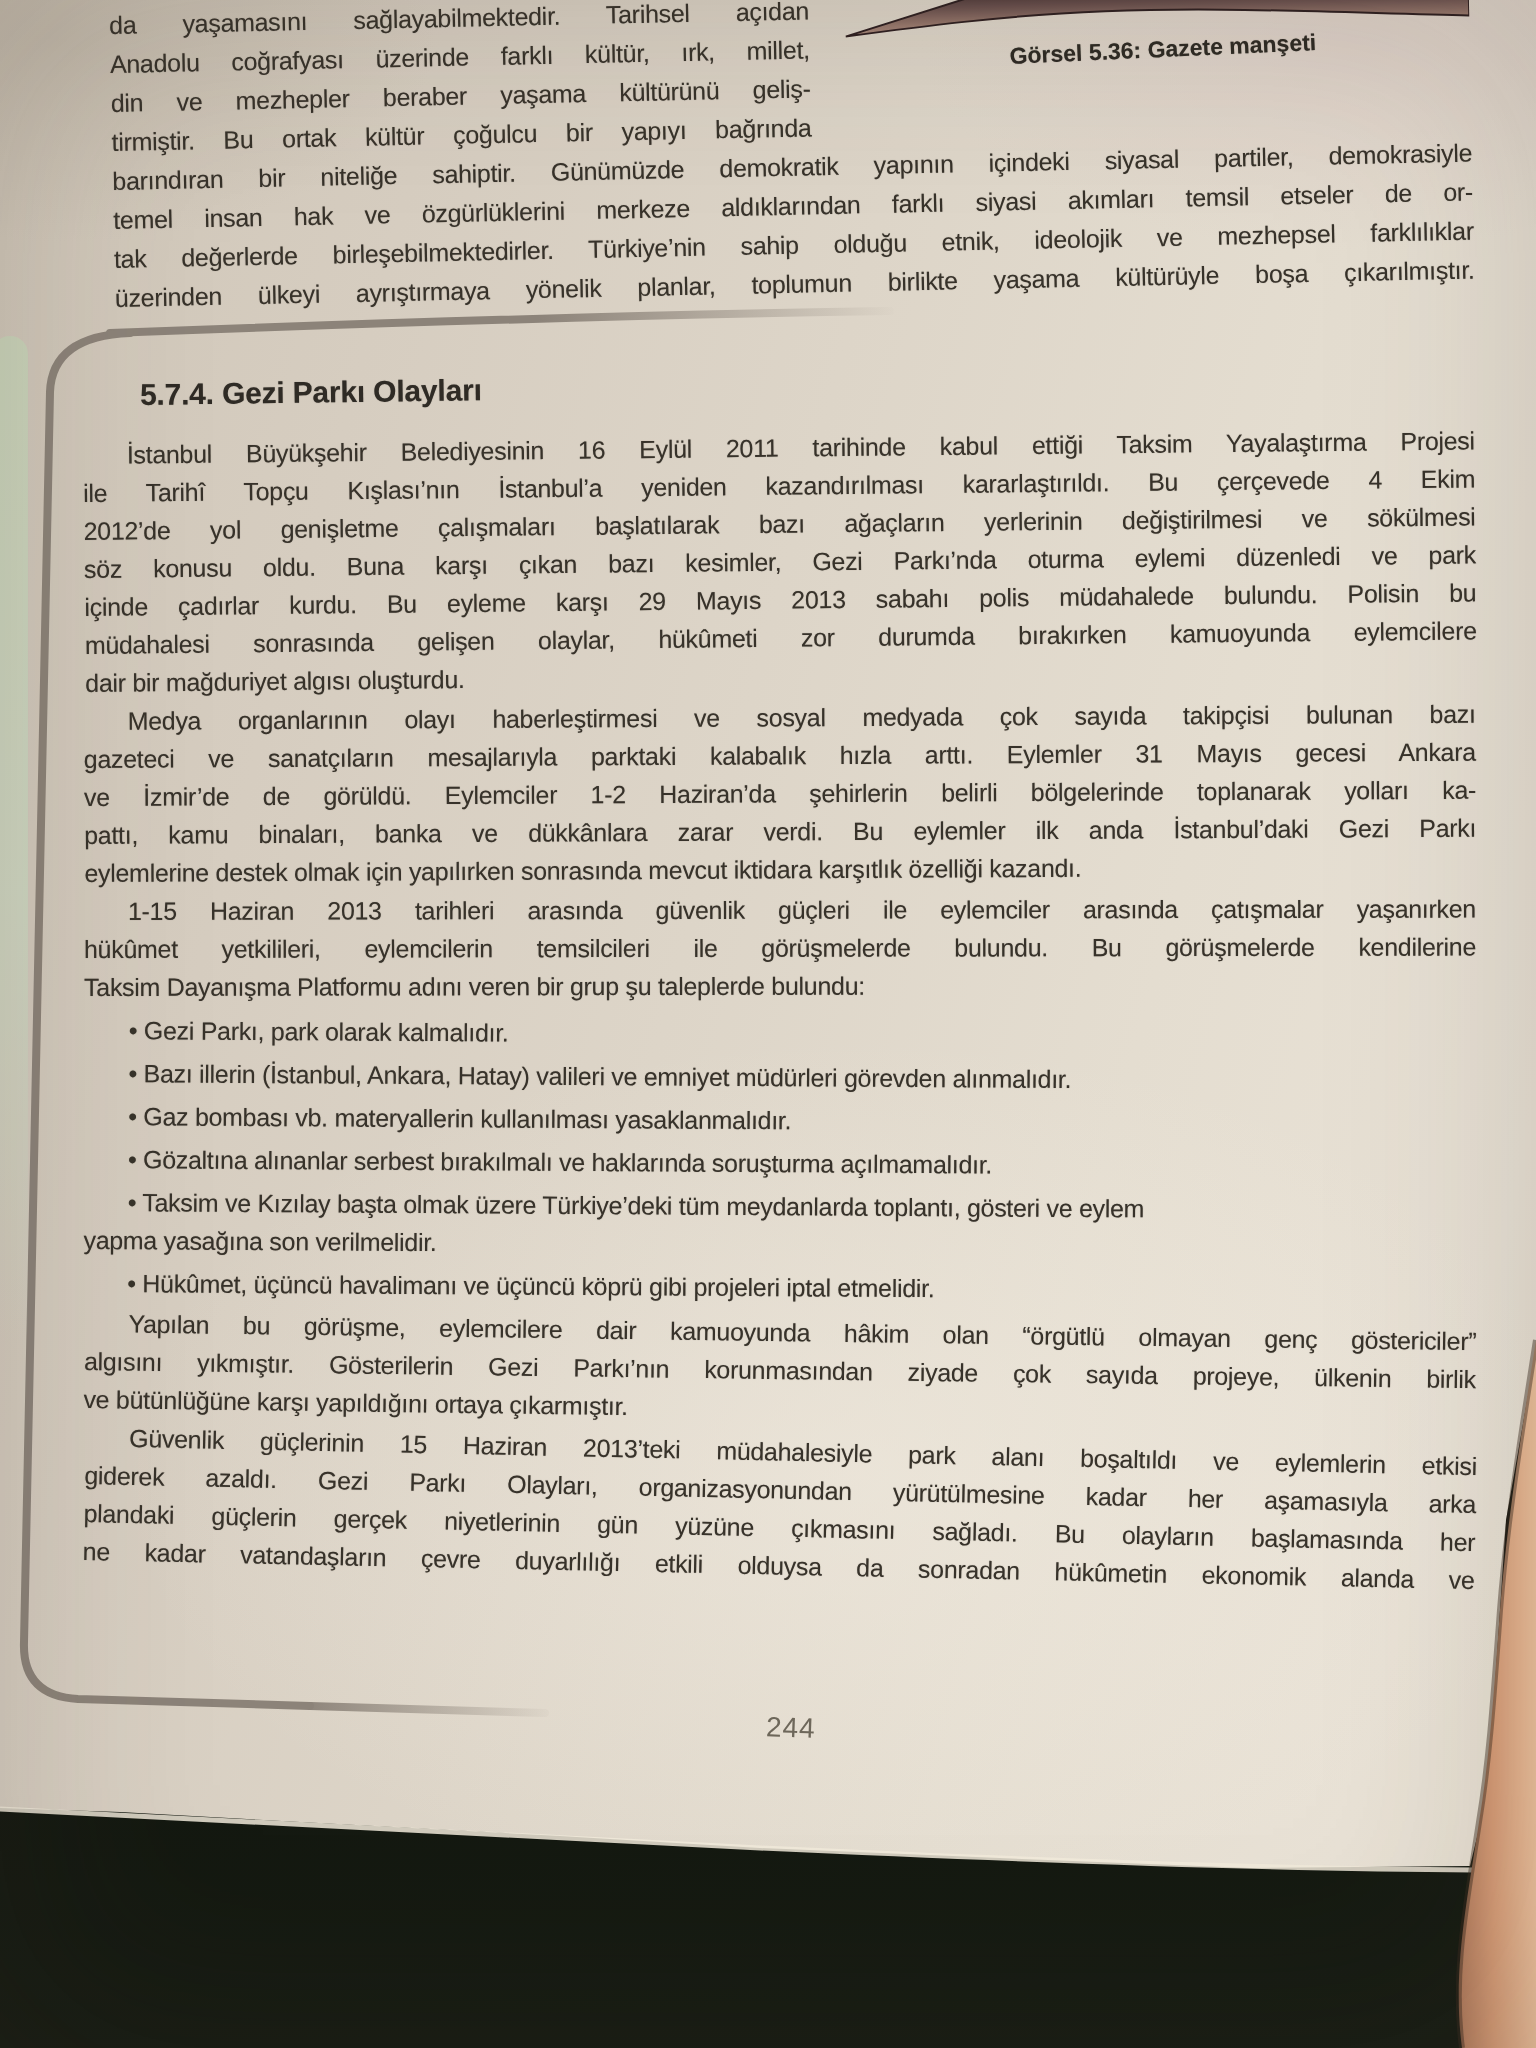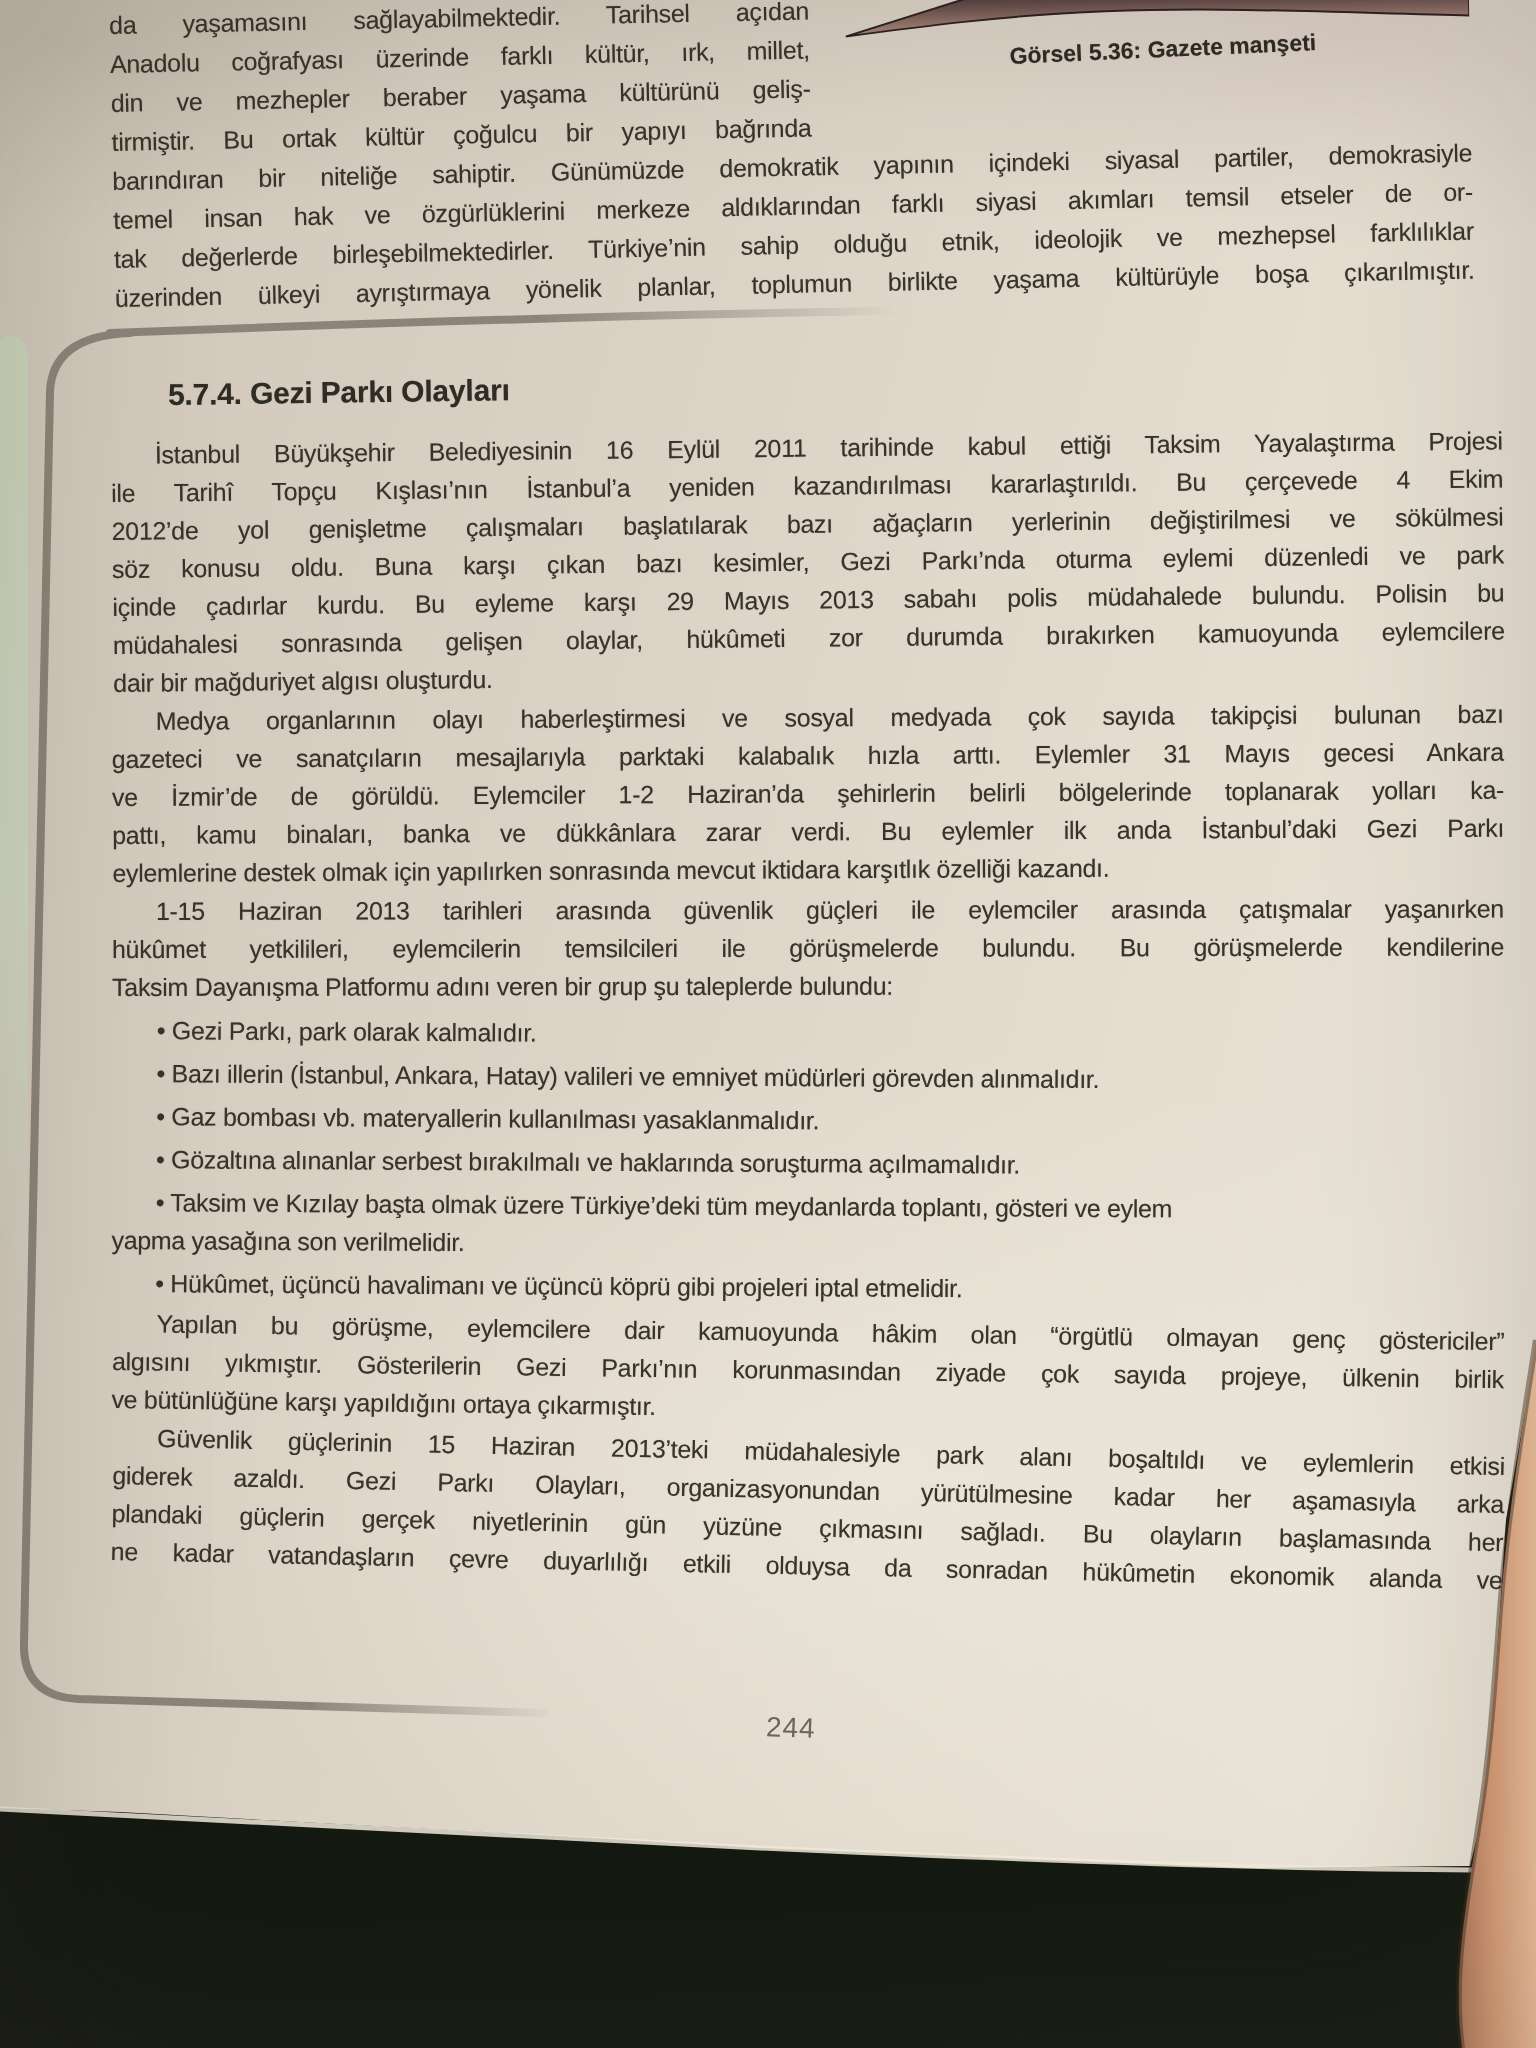--- a/index.html
+++ b/index.html
@@ -27,21 +27,21 @@
   
   .intro{position:absolute;left:112px;top:6px;width:1360px;
     transform:rotate(-1.2deg);transform-origin:0 50%;}
   .intro .line{line-height:39px;}
   .figure{float:right;width:660px;height:156px;position:relative;}
   .ribbon{position:absolute;left:36px;top:0;width:624px;height:52px;}
   .figcaption{position:absolute;left:113px;top:52px;width:480px;
     font-size:23px;font-weight:700;color:#2e2a24;text-align:center;
     transform:rotate(-1.4deg);text-shadow:0 0 1px rgba(46,42,36,.4);}
   
-  .section{position:absolute;left:112px;top:378px;width:1392px;}
+  .section{position:absolute;left:84px;top:378px;width:1392px;}
   .heading{margin:0 0 24px 56px;font-size:30px;font-weight:700;color:#2f2b25;
     letter-spacing:-.2px;transform:rotate(-.8deg);transform-origin:0 50%;
     text-shadow:0 0 1px rgba(47,43,37,.4);}
   .para{transform-origin:0 50%;}
   .bullet-item{margin:5px 0 2px;}
   .pagenum{position:absolute;left:766px;top:1712px;font-size:28px;color:#6d675a;
     transform:rotate(2deg);letter-spacing:1px;}
   .green-tab{position:absolute;left:-8px;top:336px;width:36px;height:1010px;
     border-radius:20px;background:linear-gradient(#c9d6ba,#cfd9c3 55%,rgba(207,217,195,0));
     opacity:.85;}

